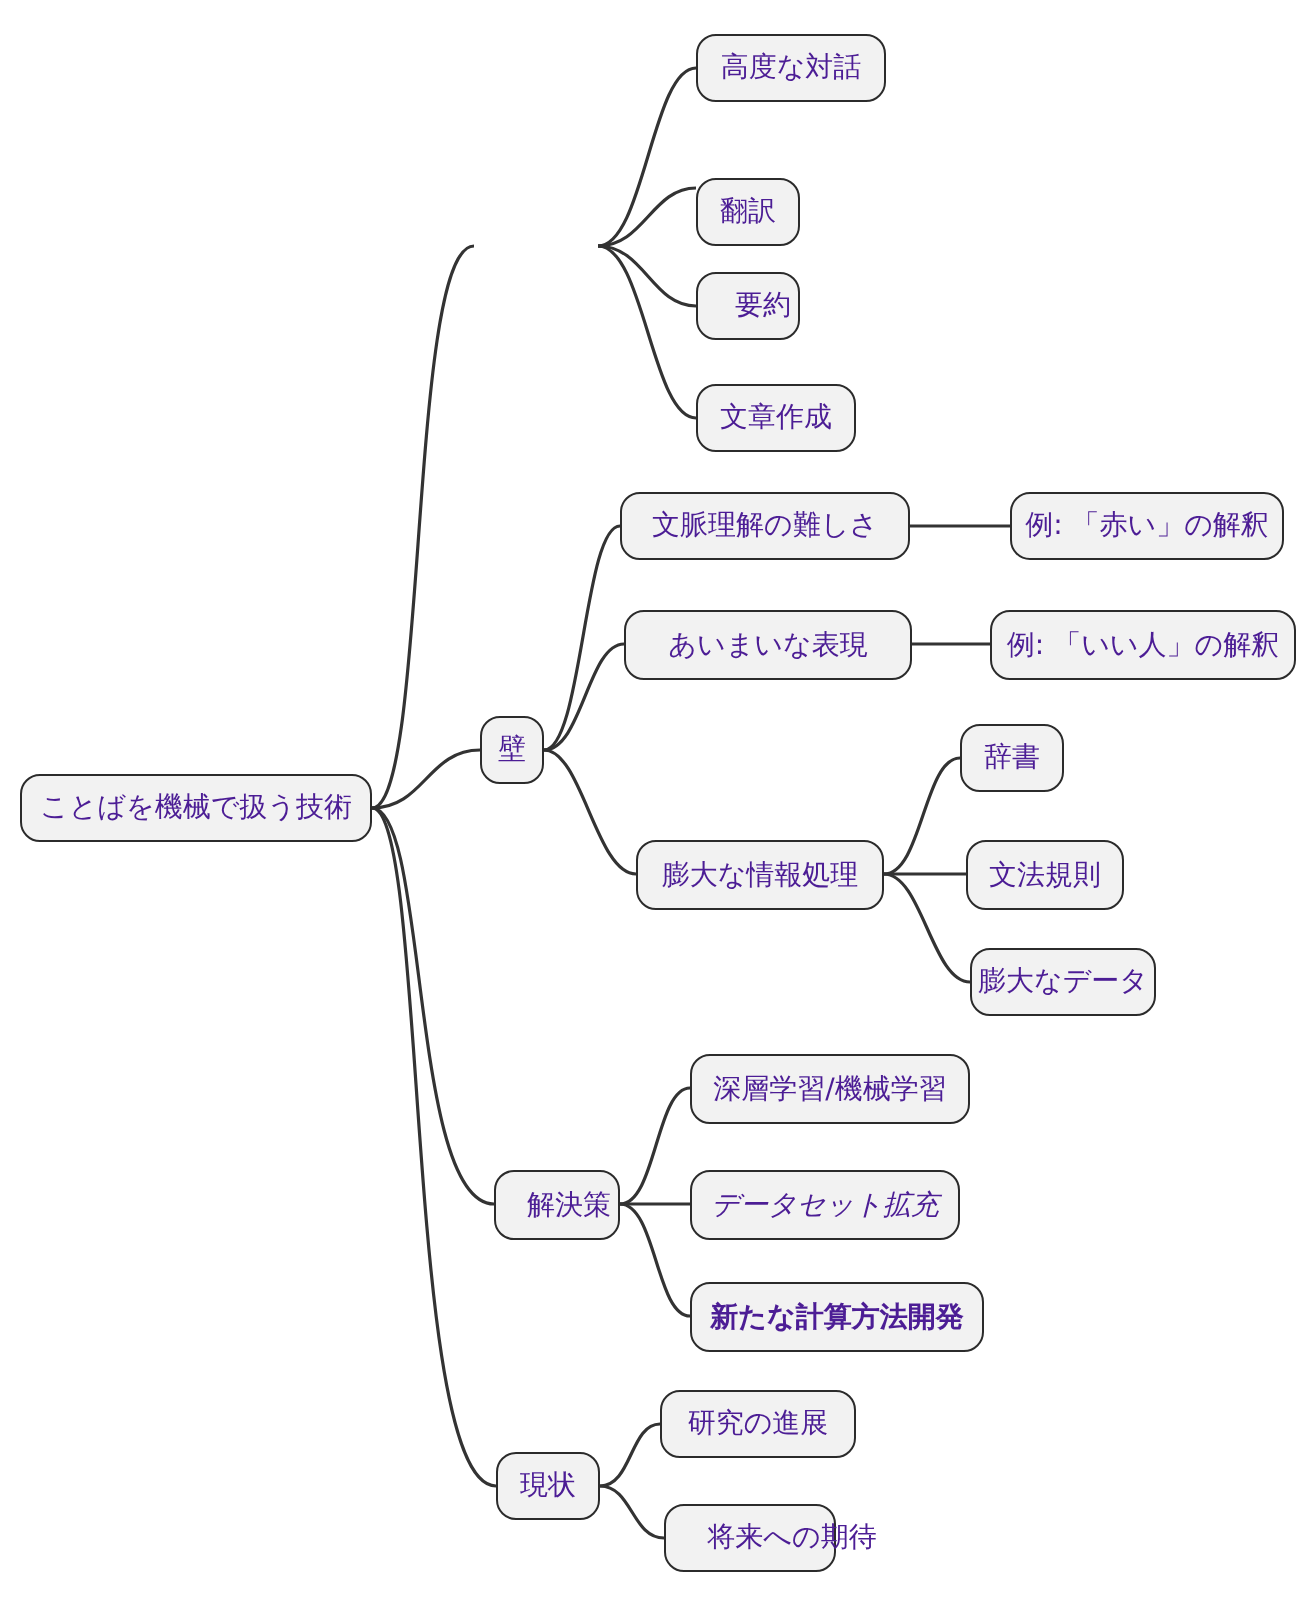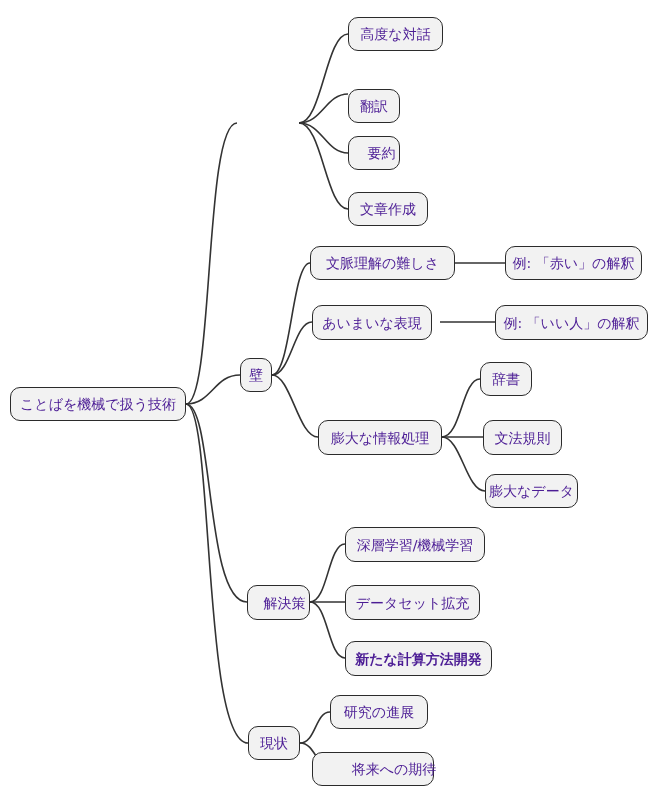--- a/index.html
+++ b/index.html
@@ -49,33 +49,33 @@
   #n-solu        { left: 247px; top: 585px; width: 63px;  height: 35px; padding-left: 18px; }
   #n-curr        { left: 248px; top: 726px; width: 52px;  height: 34px; }
   
   #n-dialogue    { left: 348px; top: 17px;  width: 95px;  height: 34px; }
   #n-translate   { left: 348px; top: 77px;  width: 52px;  height: 34px; margin-top: 12px; }
   #n-summary     { left: 348px; top: 136px; width: 52px;  height: 34px; padding-left: 21px; }
   #n-writing     { left: 348px; top: 192px; width: 80px;  height: 34px; }
   
   #n-context     { left: 310px; top: 246px; width: 145px; height: 34px; }
   #n-ex-red      { left: 505px; top: 246px; width: 137px; height: 34px; }
-  #n-ambiguous   { left: 312px; top: 305px; width: 120px; height: 35px; }
+  #n-ambiguous   { left: 312px; top: 305px; width: 144px; height: 35px; }
   #n-ex-good     { left: 495px; top: 305px; width: 153px; height: 35px; }
   #n-infoproc    { left: 318px; top: 420px; width: 124px; height: 35px; }
   #n-dict        { left: 480px; top: 362px; width: 52px;  height: 34px; }
   #n-grammar     { left: 483px; top: 420px; width: 79px;  height: 35px; }
   #n-bigdata     { left: 485px; top: 474px; width: 93px;  height: 34px; }
   
   #n-deep        { left: 345px; top: 527px; width: 140px; height: 35px; }
-  #n-dataset     { left: 345px; top: 585px; width: 135px; height: 35px; }
+  #n-dataset     { left: 345px; top: 585px; width: 135px; height: 35px; font-style: italic; }
   #n-newcalc     { left: 345px; top: 641px; width: 147px; height: 35px; font-weight: bold; }
   
   #n-research    { left: 330px; top: 695px; width: 98px;  height: 34px; }
-  #n-future      { left: 312px; top: 752px; width: 122px; height: 34px; padding-left: 48px; }
+  #n-future      { left: 332px; top: 752px; width: 86px; height: 34px; padding-left: 48px; }
 </style>
 </head>
 <body>
 
 <div class="canvas">
 
   <svg class="links" viewBox="0 0 652 809" xmlns="http://www.w3.org/2000/svg">
 
     <path d="M 186 404 C 214 404 204 123 237 123"></path>
     <path d="M 186 404 C 212 404 214 375 240 375"></path>

